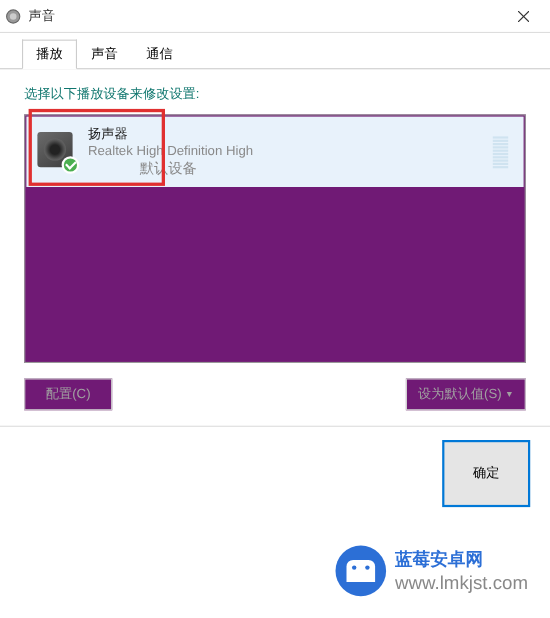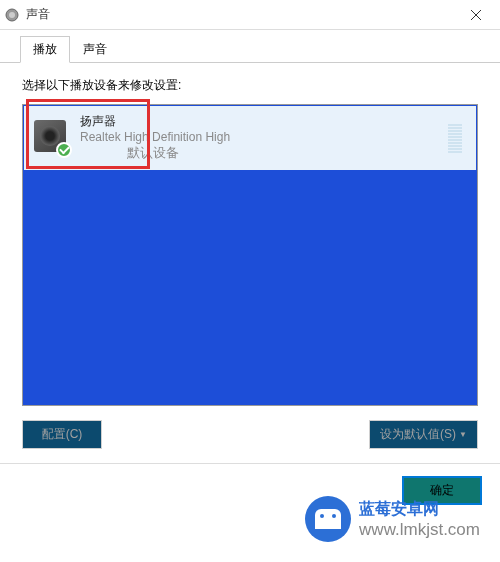--- a/index.html
+++ b/index.html
@@ -63,27 +63,27 @@
     .tab.active {
       border: 1px solid #ccc;
       border-bottom: 1px solid #fff;
       background: #fff;
     }
     .content {
       padding: 14px 22px 10px 22px;
     }
     .instruction {
       font-size: 12px;
-      color: #000000;
+      color: #0f766e;
       margin-bottom: 10px;
     }
     .device-list {
       border: 1px solid #999;
-      height: 302px;
-      background: #1d4ed8;
+      height: 226px;
+      background: #701a75;
       padding: 1px;
     }
     .highlight-box {
       border: 3px solid #e03030;
       position: absolute;
       top: 99px;
       left: 26px;
       width: 124px;
       height: 70px;
       pointer-events: none;
@@ -182,43 +182,43 @@
       border: 1px solid #adadad;
       cursor: pointer;
       display: flex;
       align-items: center;
       gap: 3px;
       min-width: 80px;
       justify-content: center;
     }
     .btn.disabled {
       color: #a0a0a0;
-      background: #0c4a6e;
+      background: #701a75;
       border-color: #d0d0d0;
       cursor: default;
     }
     .dropdown-arrow {
       font-size: 8px;
     }
     .right-btns {
       display: flex;
       gap: 16px;
     }
     .dialog-buttons {
       display: flex;
       justify-content: flex-end;
       padding: 12px 18px;
       gap: 8px;
       border-top: 1px solid #ddd;
       margin-top: 4px;
     }
     .dialog-btn {
       font-size: 12px;
-      padding: 4px 24px;
-      background: #0f766e;
+      padding: 20px 24px;
+      background: #e5e5e5;
       border: 1px solid #adadad;
       cursor: pointer;
       min-width: 80px;
     }
     .dialog-btn.primary {
       border: 2px solid #0078d7;
     }
     .watermark {
       position: absolute;
       bottom: 20px;
@@ -285,20 +285,21 @@
     <svg width="10" height="10" viewBox="0 0 10 10">
         <line x1="0" y1="0" x2="10" y2="10" stroke="currentColor" stroke-width="1"></line>
         <line x1="10" y1="0" x2="0" y2="10" stroke="currentColor" stroke-width="1"></line>
       </svg>
   </div>
 </div>
 
 <div class="tabs">
   <div class="tab active">播放</div>
   <div class="tab">声音</div>
+  <div class="tab">通信</div>
 </div>
 
 <div class="content">
   <div class="instruction">选择以下播放设备来修改设置:</div>
 
   <div class="device-list">
     <div class="device-item">
       <div class="device-icon">
         <div class="speaker-shape">
             <div class="speaker-cone"></div>

